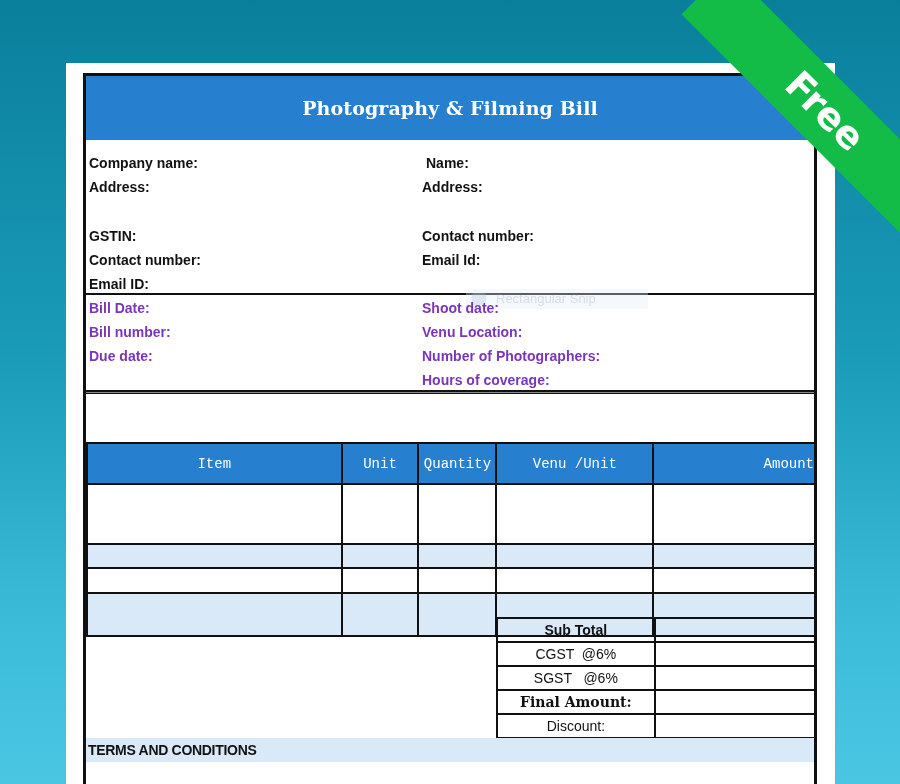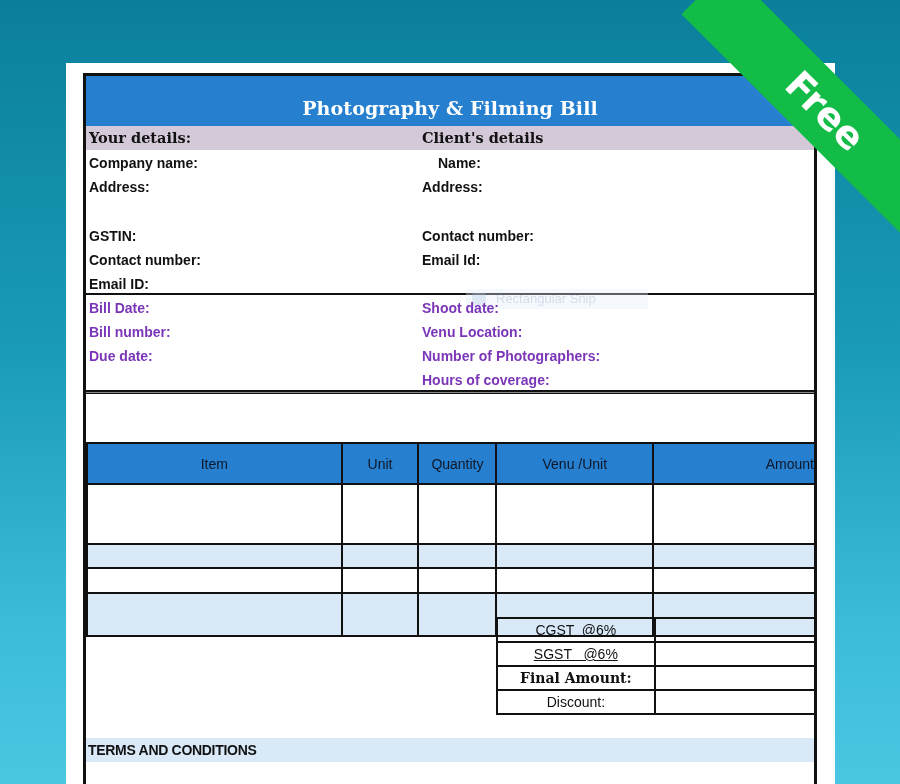--- a/index.html
+++ b/index.html
@@ -74,22 +74,22 @@
     }
     
     .itable {
       position: absolute;
       left: 0; top: 366px;
       width: 728px;
       border-collapse: collapse;
     }
     .itable th {
       background: #2680cf;
-      color: #0f172a;
-      font-family: Liberation Sans, sans-serif;
+      color: #ffffff;
+      font-family: Liberation Mono, monospace;
       font-weight: normal;
       font-size: 14px;
       height: 41px;
       border: 2px solid #111;
       border-top: 2px solid #111;
     }
     .itable td {
       border: 2px solid #111;
       padding: 0;
     }
@@ -143,32 +143,28 @@
   </style>
 </head>
 <body>
 
 <div class="page"></div>
 
 <div class="sheet">
 
   <div class="abs title-bar">Photography &amp; Filming Bill</div>
 
-  <div class="abs details-head">
-    <span style="left:3px;">Your details:</span>
-    <span style="left:336px;">Client's details</span>
-  </div>
 
   <span class="lbl" style="left:3px; top:79px;">Company name:</span>
   <span class="lbl" style="left:3px; top:103px;">Address:</span>
   <span class="lbl" style="left:3px; top:152px;">GSTIN:</span>
   <span class="lbl" style="left:3px; top:176px;">Contact number:</span>
   <span class="lbl" style="left:3px; top:200px;">Email ID:</span>
 
-  <span class="lbl" style="left:352px; top:79px;">Name:</span>
+  <span class="lbl" style="left:340px; top:79px;">Name:</span>
   <span class="lbl" style="left:336px; top:103px;">Address:</span>
   <span class="lbl" style="left:336px; top:152px;">Contact number:</span>
   <span class="lbl" style="left:336px; top:176px;">Email Id:</span>
 
   <div class="hline" style="top:217px;"></div>
 
   <div class="tooltip">
     <span class="snip-icon"></span>
     <span>Rectangular Snip</span>
   </div>
@@ -228,26 +224,30 @@
         <td></td>
         <td></td>
         <td></td>
         <td style="border-right:none;"></td>
       </tr>
     </tbody>
   </table>
 
   <table class="totals">
     <tbody>
+        <tr>
+      <td class="label-cell bold">Sub Total</td>
+      <td class="value-cell"></td>
+    </tr>
     <tr>
       <td class="label-cell" style="white-space:pre;">CGST  @6%</td>
       <td class="value-cell"></td>
     </tr>
     <tr>
-      <td class="label-cell" style="white-space:pre;text-decoration:underline;">SGST   @6%</td>
+      <td class="label-cell" style="white-space:pre;">SGST   @6%</td>
       <td class="value-cell"></td>
     </tr>
     <tr>
       <td class="label-cell serif-bold">Final Amount:</td>
       <td class="value-cell"></td>
     </tr>
     <tr>
       <td class="label-cell">Discount:</td>
       <td class="value-cell"></td>
     </tr>

